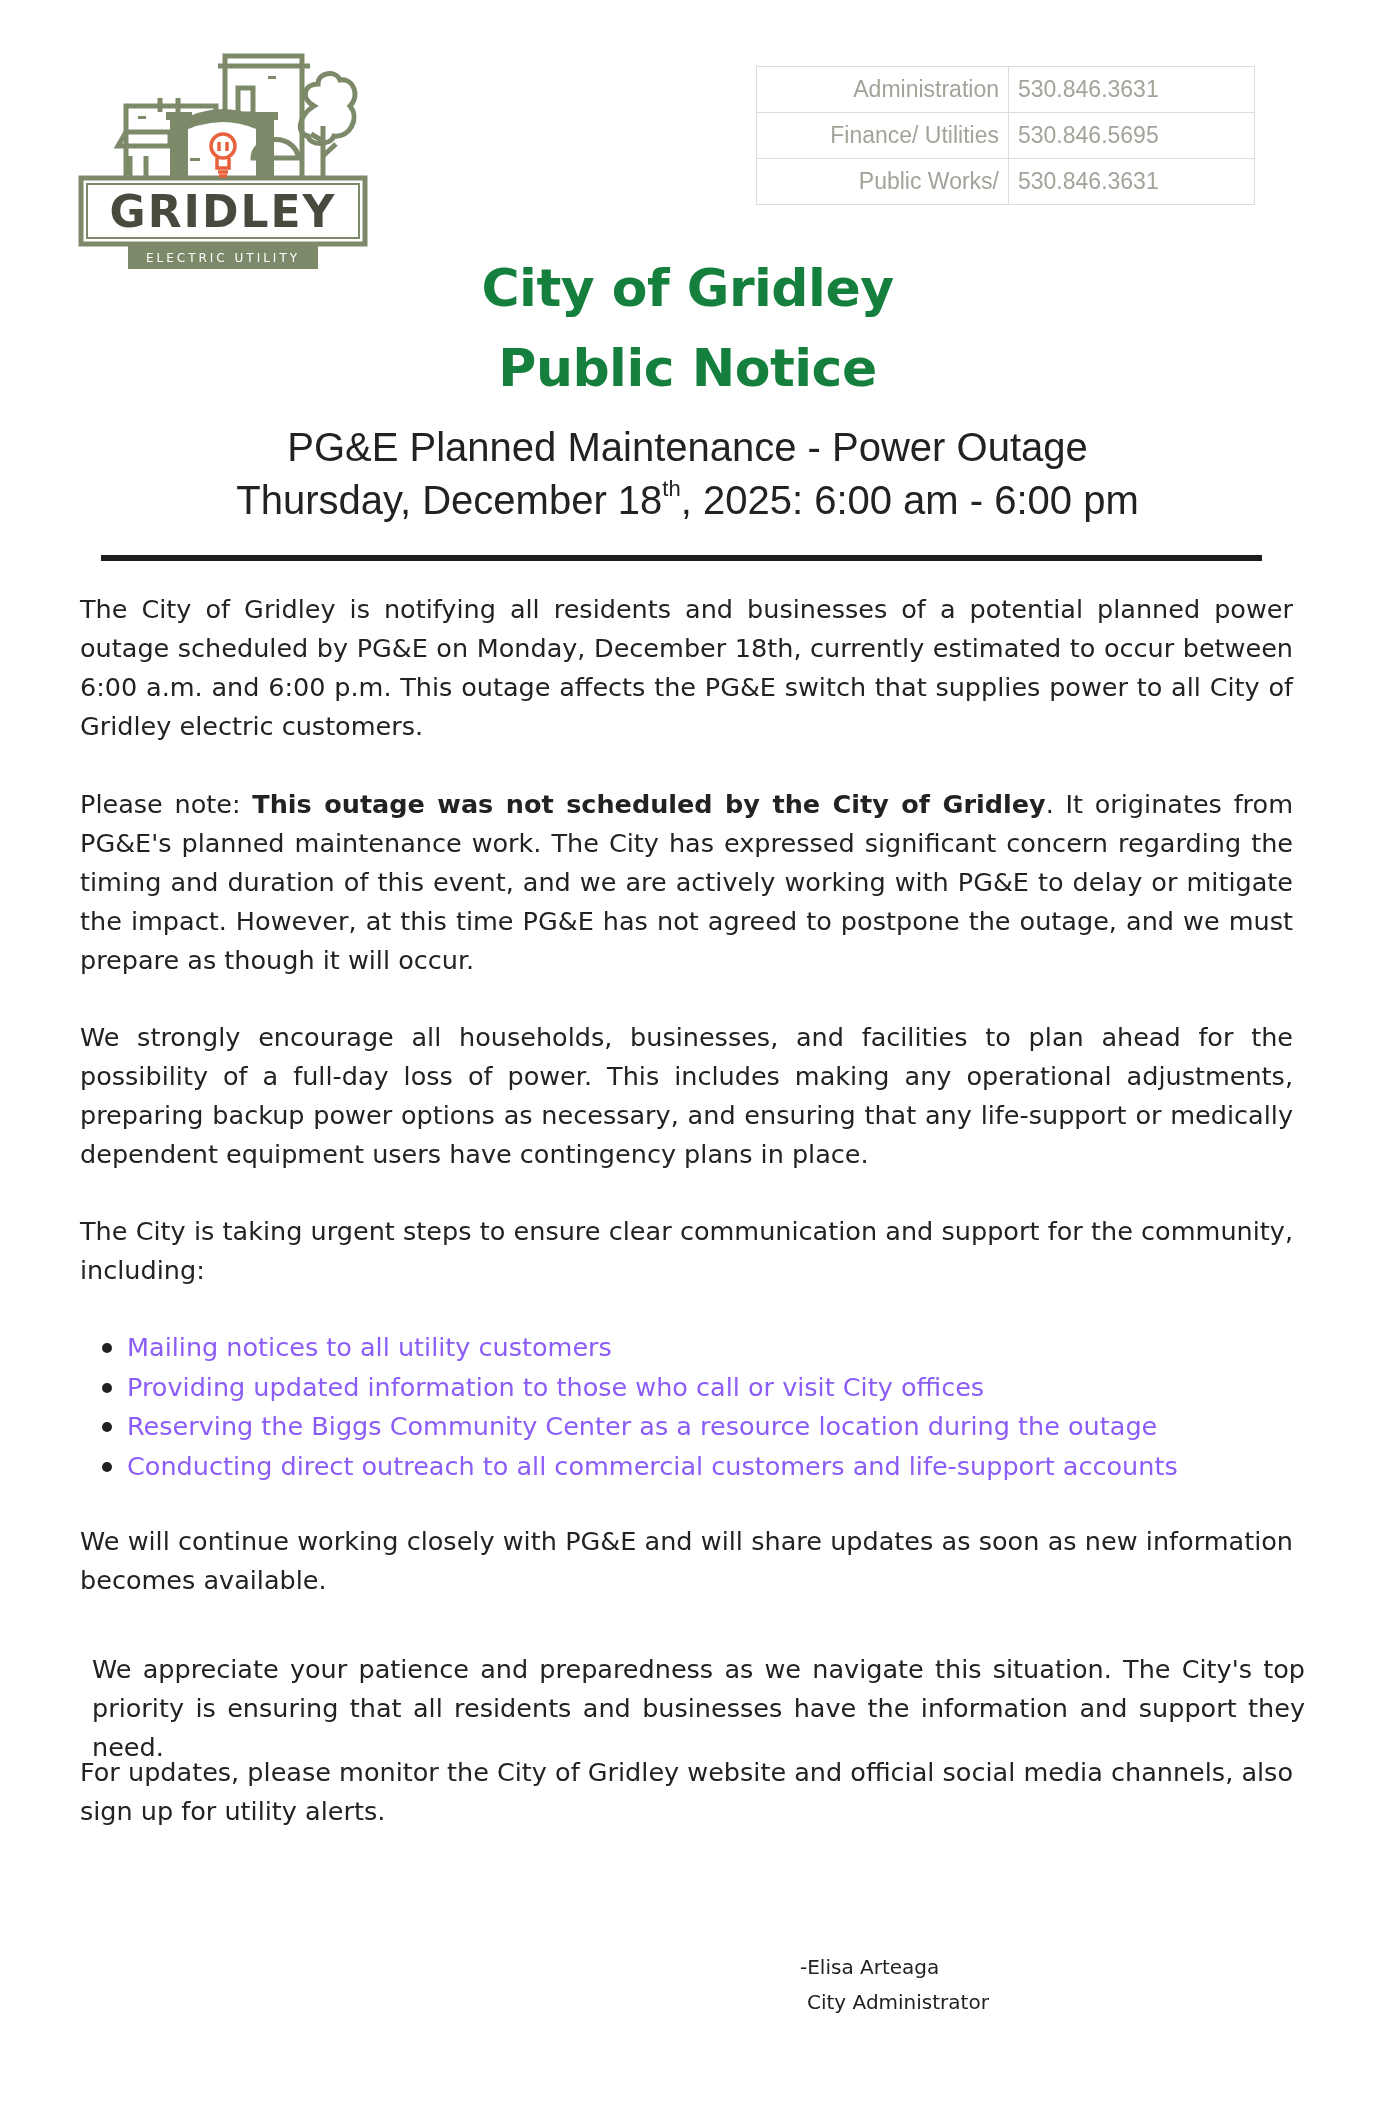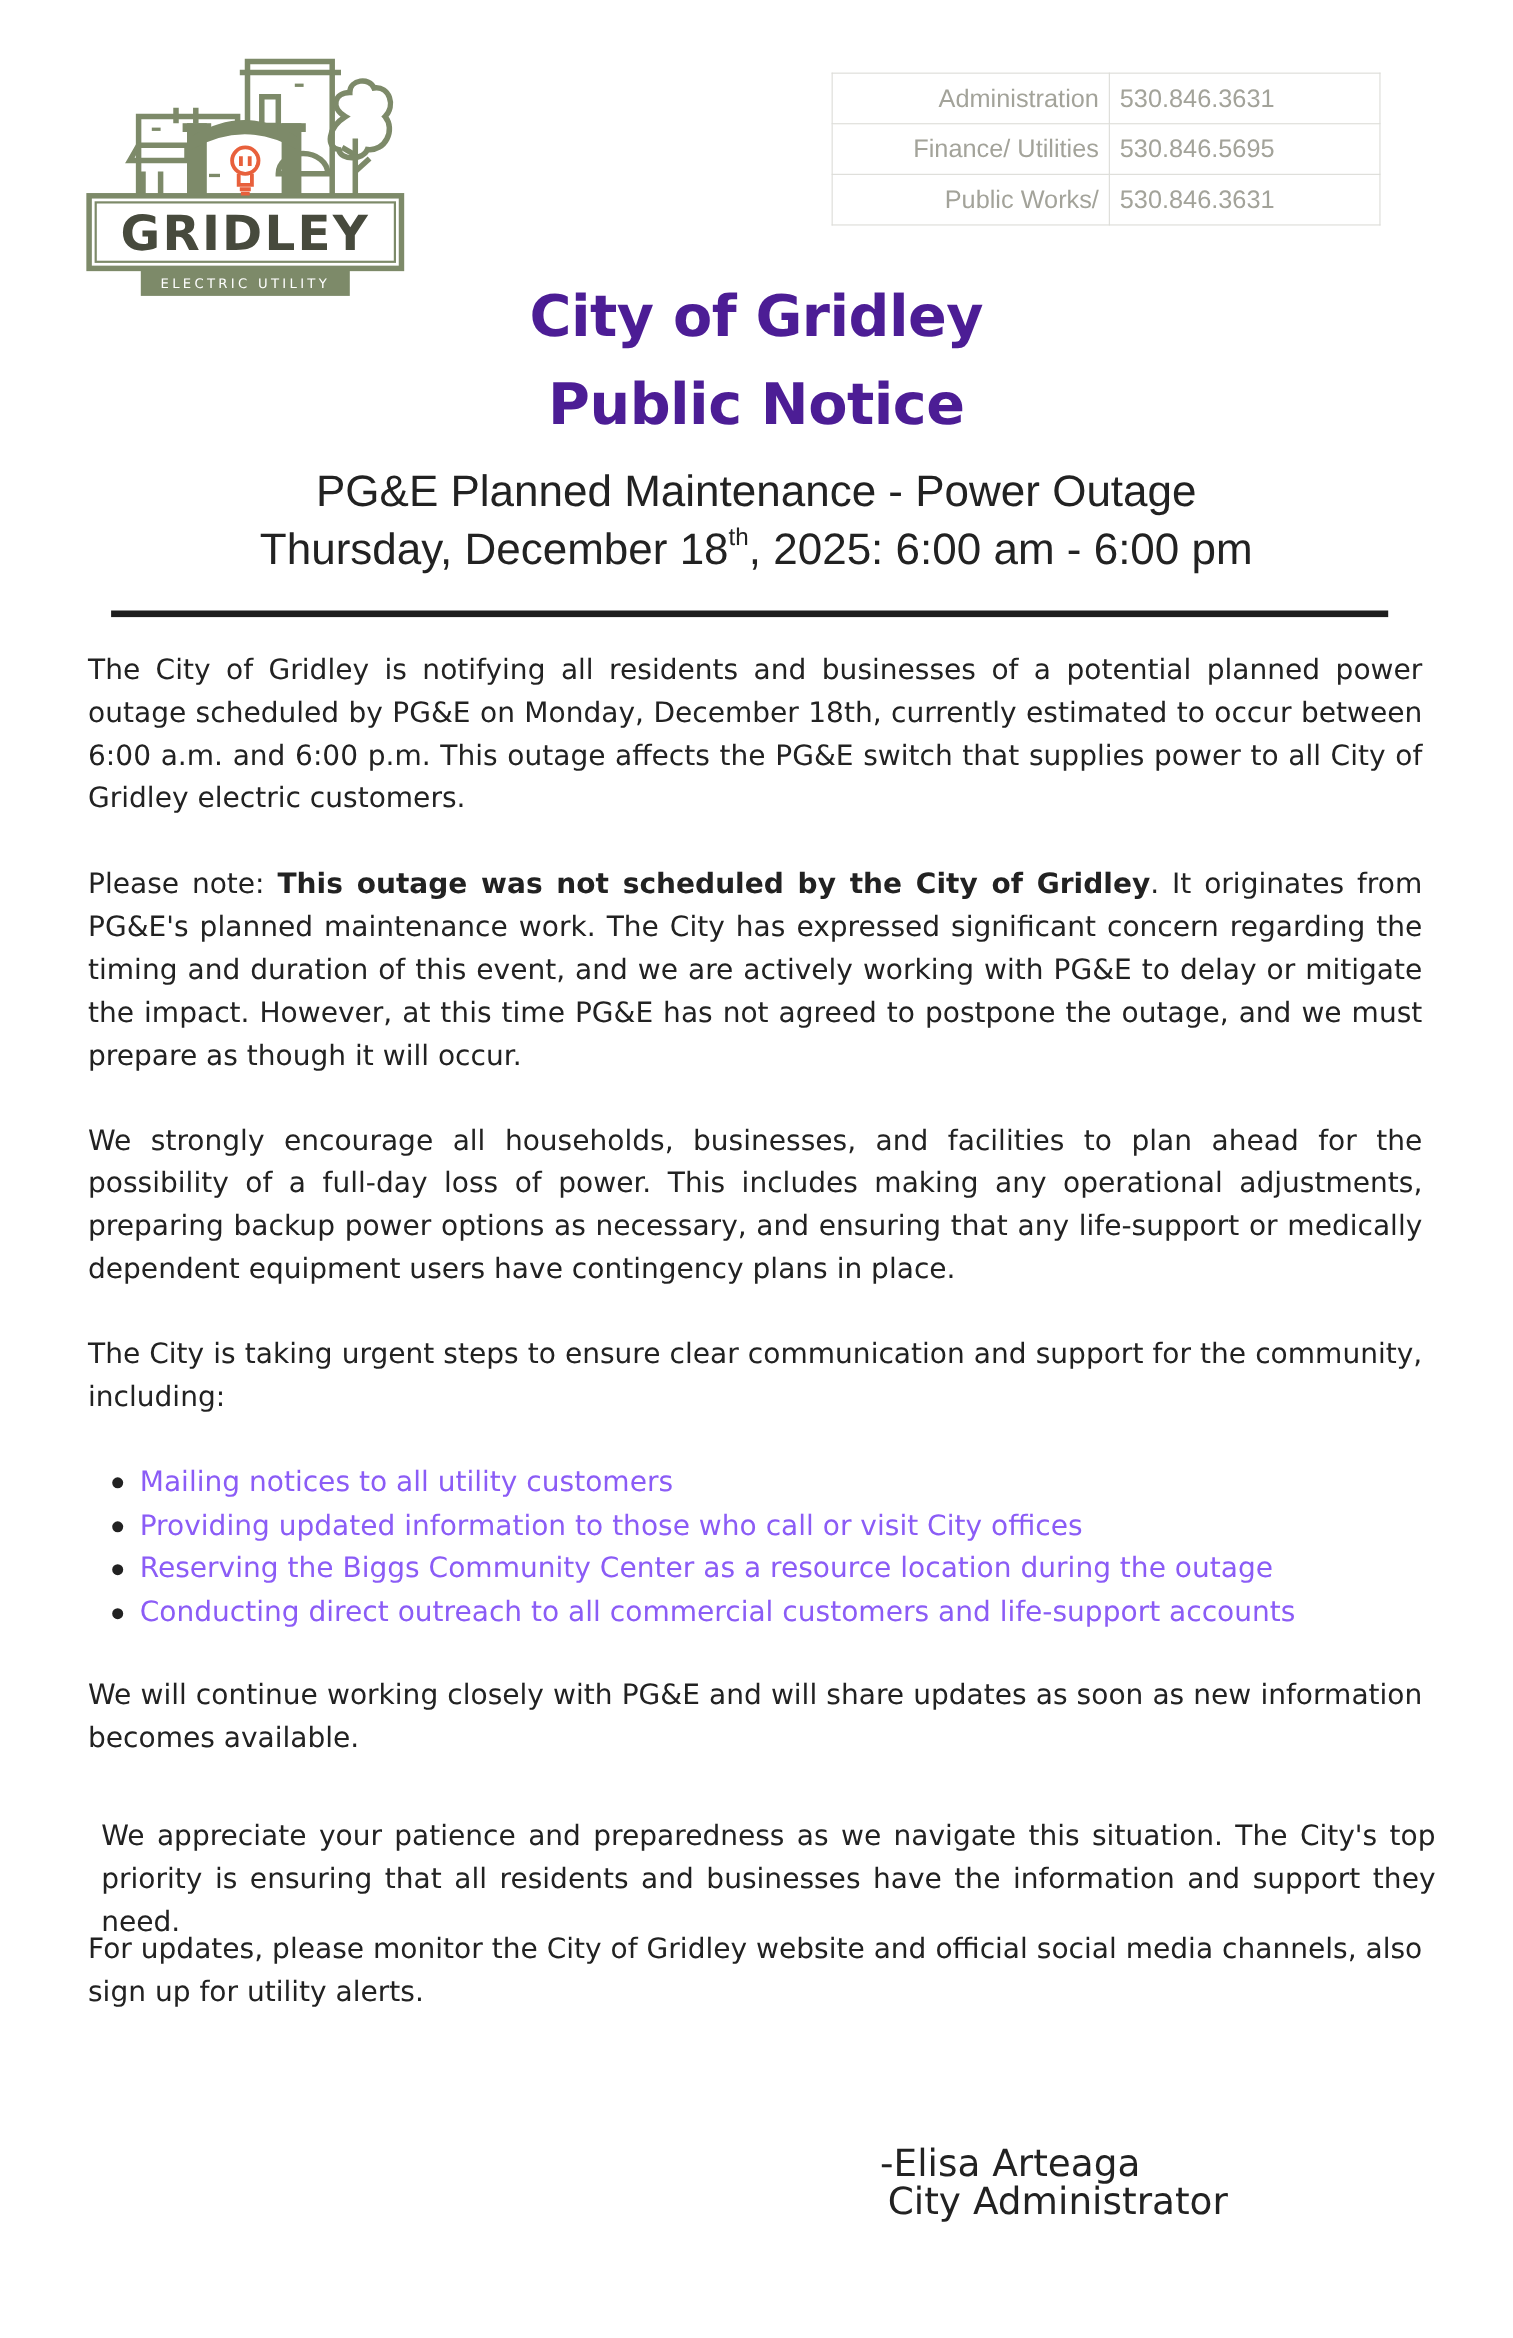--- a/index.html
+++ b/index.html
@@ -2,41 +2,41 @@
 <html><head>
   <meta charset="utf-8">
   <style>
     html, body { margin: 0; padding: 0; background: #ffffff; }
     body { width: 1375px; height: 2125px; position: relative; overflow: hidden; color: #1e1e1e; font-family: "DejaVu Sans", sans-serif; }
     .logo { position: absolute; left: 78px; top: 46px; width: 290px; height: 230px; }
     .contact-table { position: absolute; left: 756px; top: 66px; border-collapse: collapse; font-family: "Liberation Sans", sans-serif; font-size: 23px; color: #a3a39a; }
     .contact-table td { border: 1.5px solid #dcdcd8; padding: 7px 9px 7px 9px; height: 31px; }
     .contact-table td.label { text-align: right; width: 233px; }
     .contact-table td.phone { text-align: left; width: 227px; margin-top: 22px; }
-    .title { position: absolute; left: 0; width: 1375px; text-align: center; font-family: "DejaVu Sans", sans-serif; font-weight: bold; font-size: 52px; color: #4c1d95; letter-spacing: -0.5px; }
+    .title { position: absolute; left: 0; width: 1375px; text-align: center; font-family: "DejaVu Sans", sans-serif; font-weight: bold; font-size: 52px; color: #15803d; letter-spacing: -0.5px; }
     .title.l1 { top: 258px; }
     .title.l2 { top: 338px; }
     .subtitle { position: absolute; left: 0; width: 1375px; text-align: center; font-family: "Liberation Sans", sans-serif; font-size: 40px; color: #222; }
     .subtitle.s1 { top: 425px; }
     .subtitle.s2 { top: 478px; }
     .subtitle sup { font-size: 22px; vertical-align: 18px; line-height: 0; }
     .rule { position: absolute; left: 101px; top: 555px; width: 1161px; height: 6px; background: #1e1e1e; }
     .body { position: absolute; left: 80px; width: 1213px; font-family: "DejaVu Sans", sans-serif; font-size: 25.5px; line-height: 39px; color: #222; text-align: justify; }
     .body b { font-weight: bold; }
     .p1 { top: 590px; }
     .p2 { top: 785px; }
     .p3 { top: 1018px; }
     .p4 { top: 1212px; }
     .bullets { position: absolute; left: 80px; top: 1328px; margin: 0; padding: 0; list-style: none; font-family: "DejaVu Sans", sans-serif; font-size: 25.5px; line-height: 39.5px; color: #8b5cf6; }
     .bullets li { position: relative; padding-left: 47px; }
     .bullets li .dot { position: absolute; left: 22px; top: 15px; width: 10px; height: 10px; border-radius: 50%; background: #222; }
     .p5 { top: 1522px; }
     .p6 { top: 1638px; }
     .p7 { top: 1753px; }
-    .signature { position: absolute; left: 800px; top: 1950px; font-family: "DejaVu Sans", sans-serif; font-size: 34px; line-height: 35px; color: #222; }
+    .signature { position: absolute; left: 800px; top: 1950px; font-family: "DejaVu Sans", sans-serif; font-size: 20px; line-height: 35px; color: #222; }
     .signature div:nth-child(2) { padding-left: 7px; }
   </style>
 </head>
 <body>
 
 <div class="logo">
   <svg width="290" height="230" viewBox="0 0 290 230">
     <g fill="none" stroke="#7d8a69" stroke-width="5">
 
       <path d="M48 132 L48 60 L138 60 L138 74"></path>

